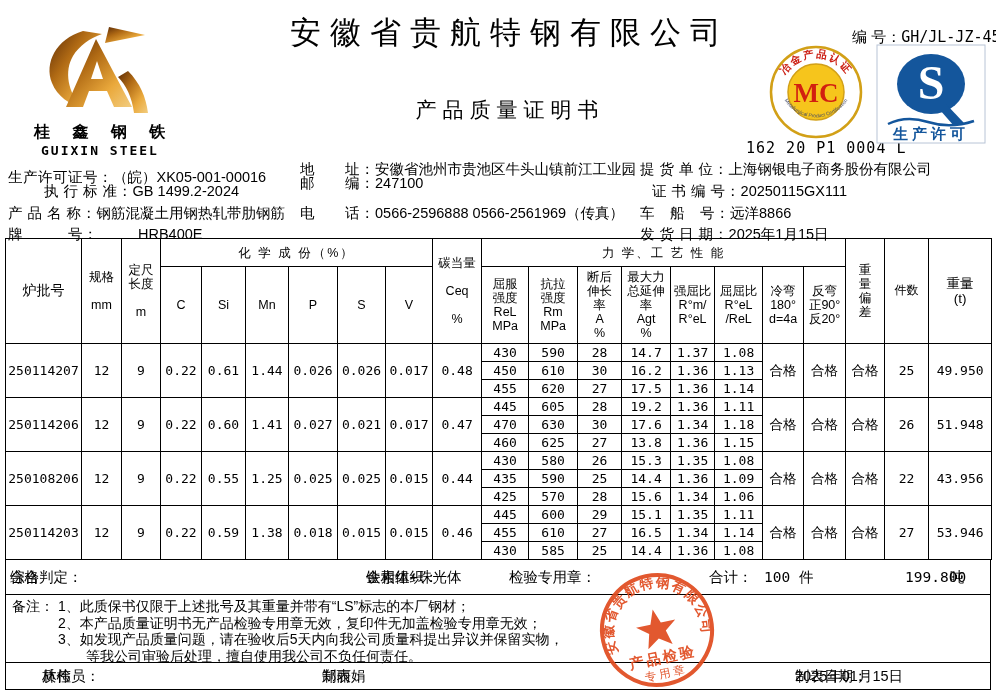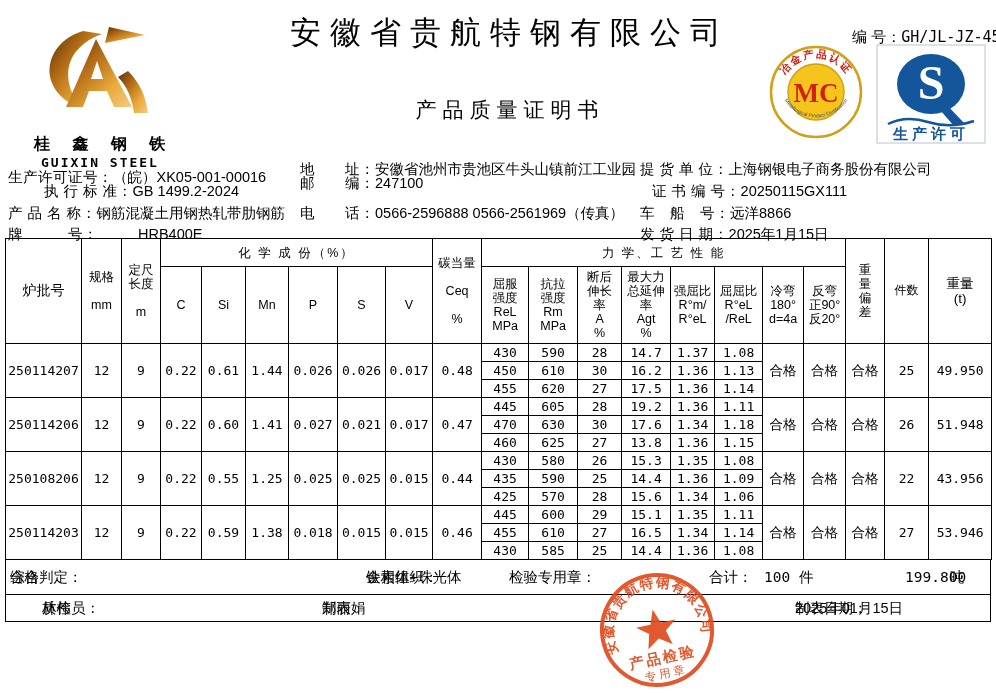--- a/index.html
+++ b/index.html
@@ -9,21 +9,21 @@
 
   
   .company-title{position:absolute;top:12px;left:160px;width:700px;text-align:center;
     font-size:31px;letter-spacing:9px;font-family:"Liberation Serif","DejaVu Serif",serif;}
   .doc-title{position:absolute;top:96px;left:160px;width:700px;text-align:center;
     font-size:21px;letter-spacing:6px;font-family:"Liberation Serif","DejaVu Serif",serif;}
   .doc-no{position:absolute;top:28px;left:852px;font-size:15px;white-space:nowrap;}
   .doc-no .v{font-family:"DejaVu Sans Mono","Liberation Mono",monospace;}
 
   .logo-block{position:absolute;top:26px;left:34px;width:132px;text-align:center;}
-  .logo-cn{font-size:16px;font-weight:bold;letter-spacing:9px;margin-top:14px;white-space:nowrap;}
+  .logo-cn{font-size:16px;font-weight:bold;letter-spacing:9px;margin-top:2px;white-space:nowrap;}
   .logo-en{font-size:13px;font-weight:bold;letter-spacing:2px;
     font-family:"DejaVu Sans Mono","Liberation Mono",monospace;white-space:nowrap;}
 
   .mc-serial{position:absolute;top:139px;left:746px;font-size:15px;letter-spacing:1px;
     font-family:"DejaVu Sans Mono","Liberation Mono",monospace;white-space:nowrap;}
 
   
   .info-line{position:absolute;font-size:14.5px;white-space:nowrap;}
   .info-line .lab{letter-spacing:0.5px;}
   .ind{margin-left:40px;}
@@ -93,20 +93,21 @@
       <path id="mcBot" d="M 11 42 A 37.5 37.5 0 0 0 85 42" fill="none"></path>
     </defs>
     <text font-size="10.5" font-weight="bold" fill="#cc2015" letter-spacing="2">
       <textPath href="#mcTop" startOffset="50%" text-anchor="middle">冶金产品认证</textPath>
     </text>
     <text font-size="5" fill="#444a66">
       <textPath href="#mcBot" startOffset="50%" text-anchor="middle">Metallurgical Product Certification</textPath>
     </text>
     <text x="48" y="58" text-anchor="middle" font-size="27" font-weight="bold" fill="#d21f10" font-family="'Liberation Serif','DejaVu Serif',serif">MC</text>
   </svg>
+  <div class="mc-serial">162 20 P1 0004 L</div>
 
   <svg style="position:absolute;top:44px;left:876px;" width="110" height="100" viewBox="0 0 110 100">
     <rect x="1" y="1" width="108" height="98" fill="#ffffff" stroke="#b8c4d6"></rect>
     <ellipse cx="55" cy="40" rx="34" ry="30" fill="#14569c"></ellipse>
     <path d="M 70 60 L 88 79 L 78 82 L 64 66 Z" fill="#14569c"></path>
     <text x="55" y="55" text-anchor="middle" font-size="48" font-weight="bold" fill="#ffffff" font-family="'Liberation Serif','DejaVu Serif',serif">S</text>
     <path d="M 12 80 Q 30 71 52 78 T 98 77" stroke="#14569c" stroke-width="2.5" fill="none"></path>
     <text x="55" y="95" text-anchor="middle" font-size="15" font-weight="bold" fill="#14569c" letter-spacing="4" font-family="'Liberation Serif','DejaVu Serif',serif">生产许可</text>
   </svg>
 
@@ -383,20 +384,29 @@
           <span>铁素体+珠光体</span>
         </span>
       <span style="left:503px;">检验专用章：</span>
       <span style="left:703px;">合计：</span>
       <span style="left:758px;" class="mono">100</span>
       <span style="left:793px;">件</span>
       <span style="left:899px;" class="mono">199.800</span>
       <span style="left:944px;">吨</span>
     </div>
 
+    <div class="remarks">
+      <div class="lab">备注：</div>
+      <div class="lines">
+        <div>1、此质保书仅限于上述批号及其重量并带有“LS”标志的本厂钢材；</div>
+        <div>2、本产品质量证明书无产品检验专用章无效，复印件无加盖检验专用章无效；</div>
+        <div>3、如发现产品质量问题，请在验收后5天内向我公司质量科提出异议并保留实物，</div>
+        <div>　　等我公司审验后处理，擅自使用我公司不负任何责任。</div>
+      </div>
+    </div>
 
     <div class="footline">
       <span style="left:36px;">
           <span>质检员：</span>
           <span>林伟</span>
         </span>
       <span style="left:316px;">
           <span>制表：</span>
           <span>郑丽娟</span>
         </span>

